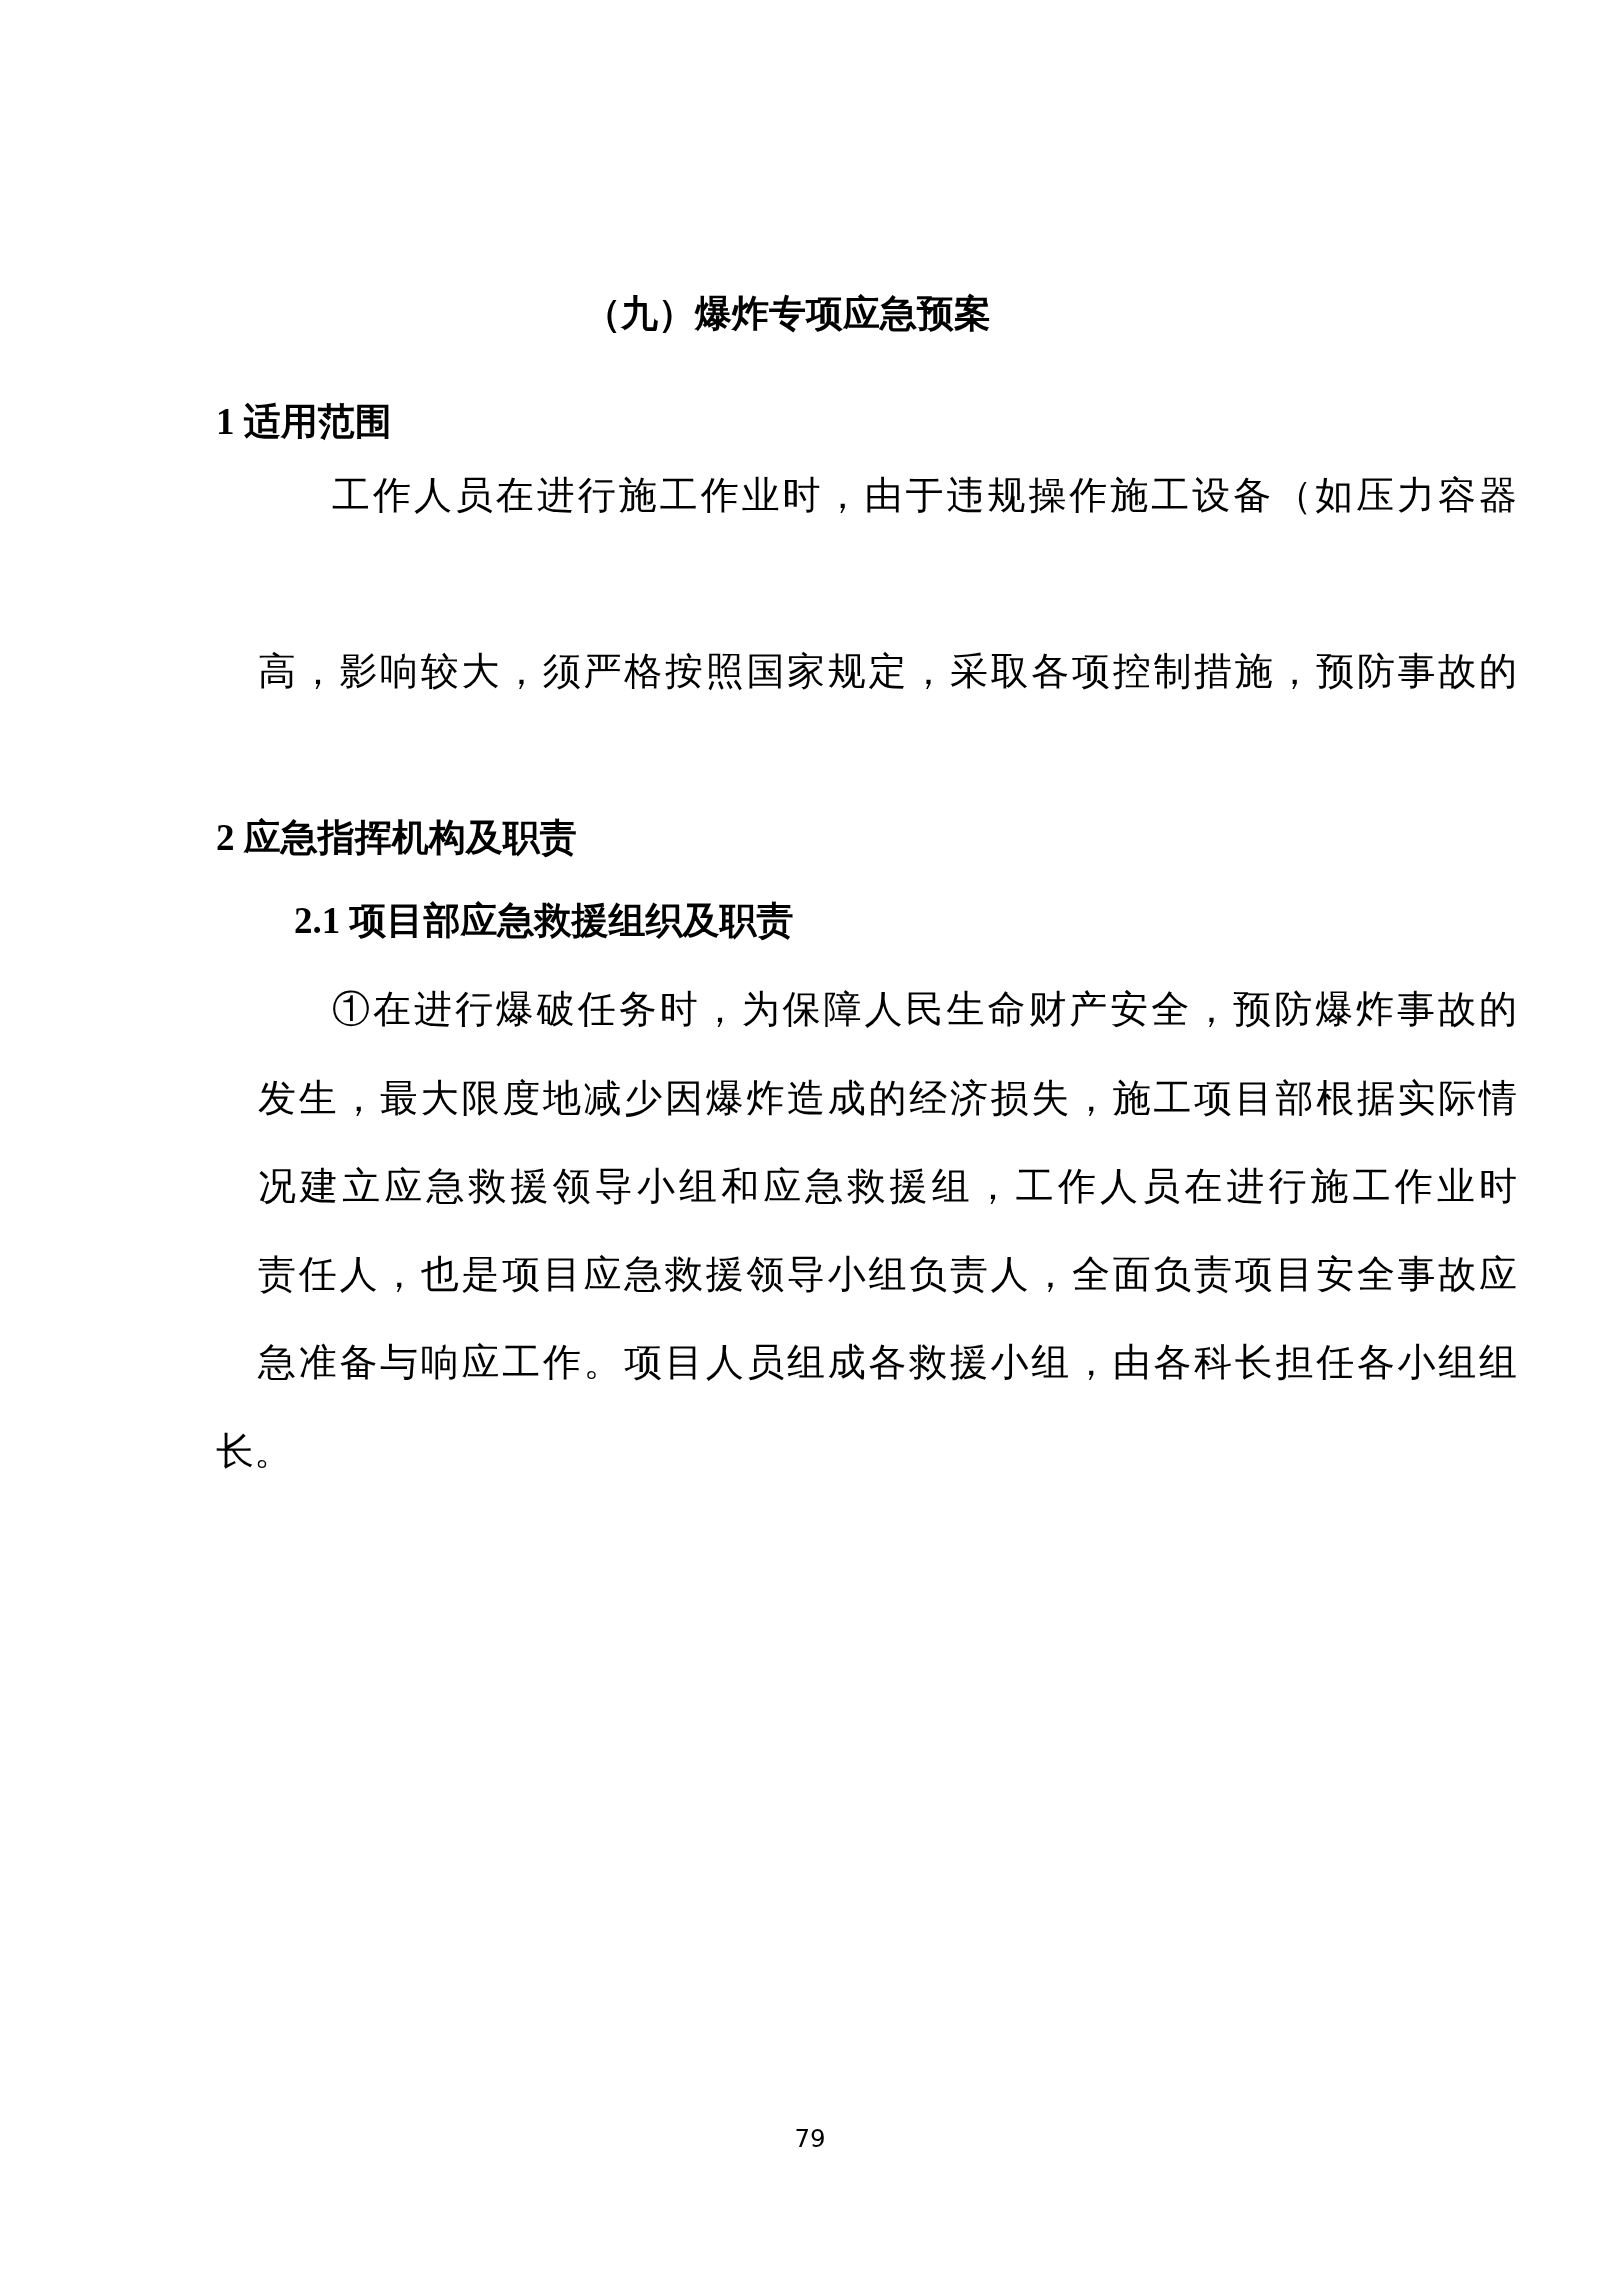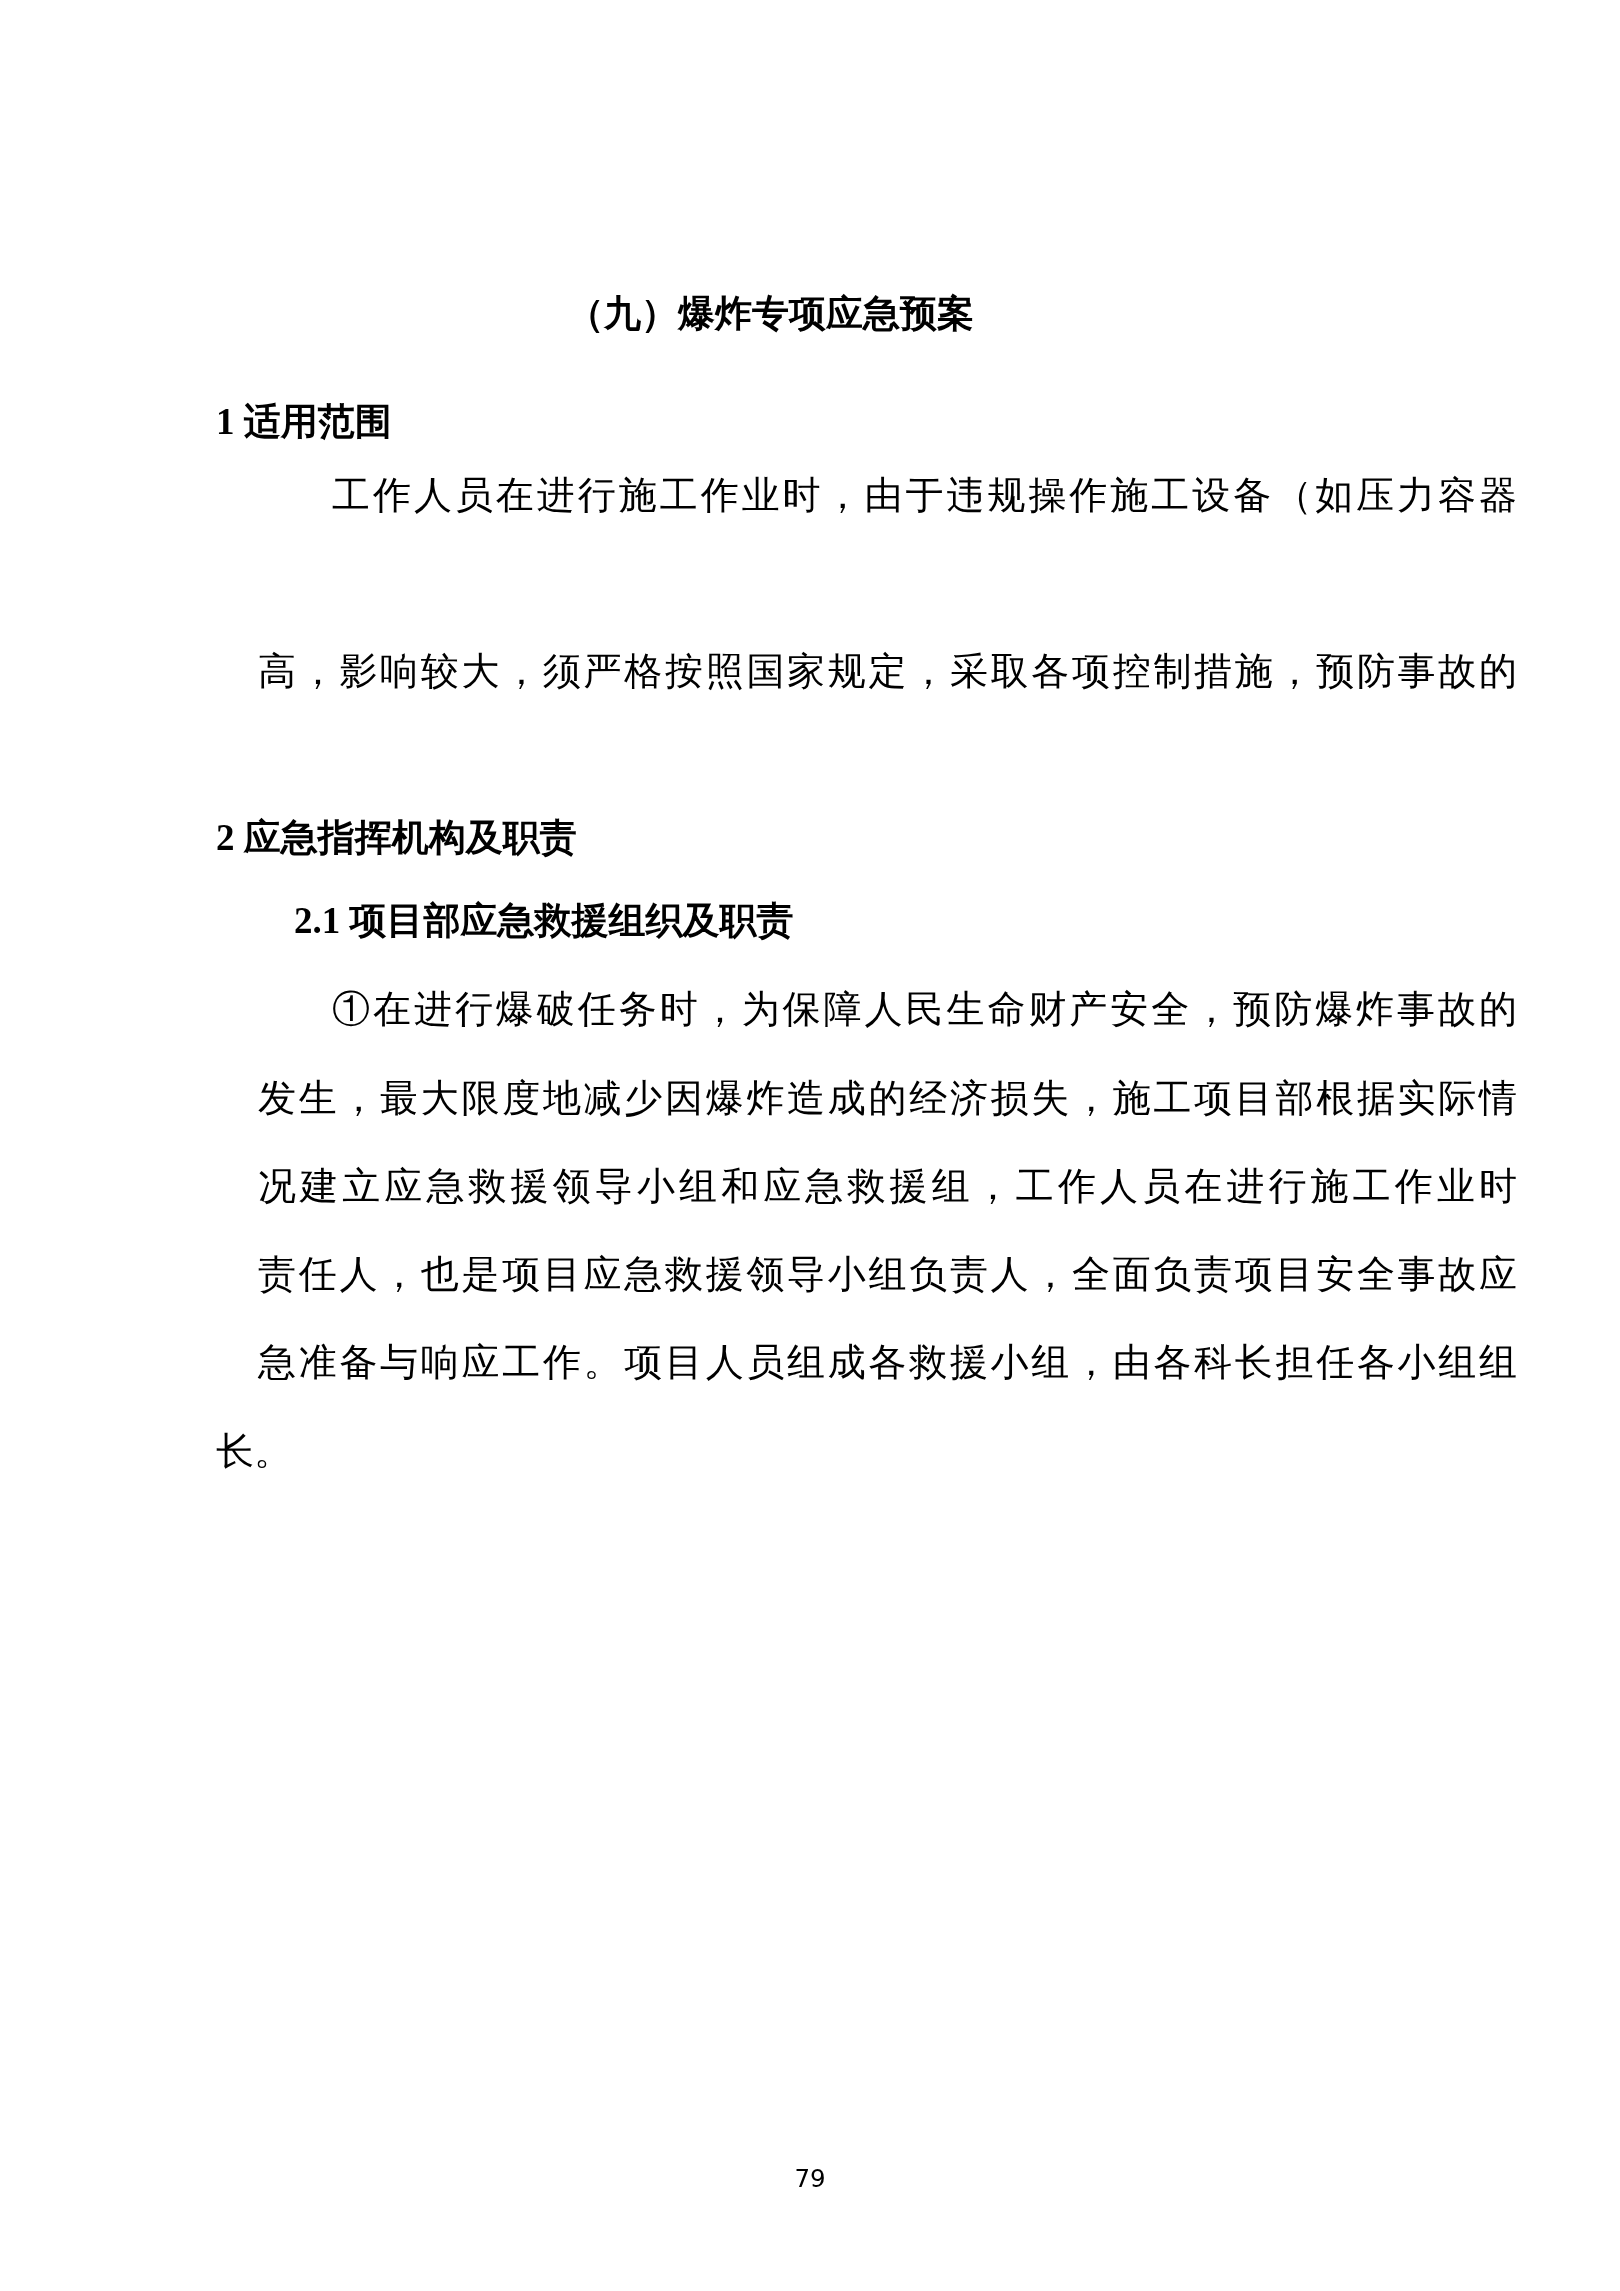--- a/index.html
+++ b/index.html
@@ -22,21 +22,21 @@
     box-sizing: border-box;
   }
   .just {
     text-align: justify;
     text-align-last: justify;
     margin-left: 42px;
   }
   .indent { text-indent: 74px; }
   .doc-title {
     position: absolute;
-    left: 200px;
+    left: 217px;
     width: 1259px;
     height: 94px;
     line-height: 94px;
     top: 267px;
     text-align: center;
     font-weight: bold;
     font-size: 37px;
     box-sizing: border-box;
     padding-right: 118px;
   }
@@ -48,21 +48,20 @@
   .page-number {
     position: absolute;
     left: 0;
     top: 2119px;
     width: 1620px;
     height: 39px;
     line-height: 39px;
     text-align: center;
     font-size: 24.5px;
     font-family: "DejaVu Sans", sans-serif;
-    margin-top: 40px;
   }
 </style>
 </head>
 <body>
 
 <div class="page">
 
   <div class="doc-title">（九）爆炸专项应急预案</div>
 
   <div class="line heading" style="top:378px">1 适用范围</div>

